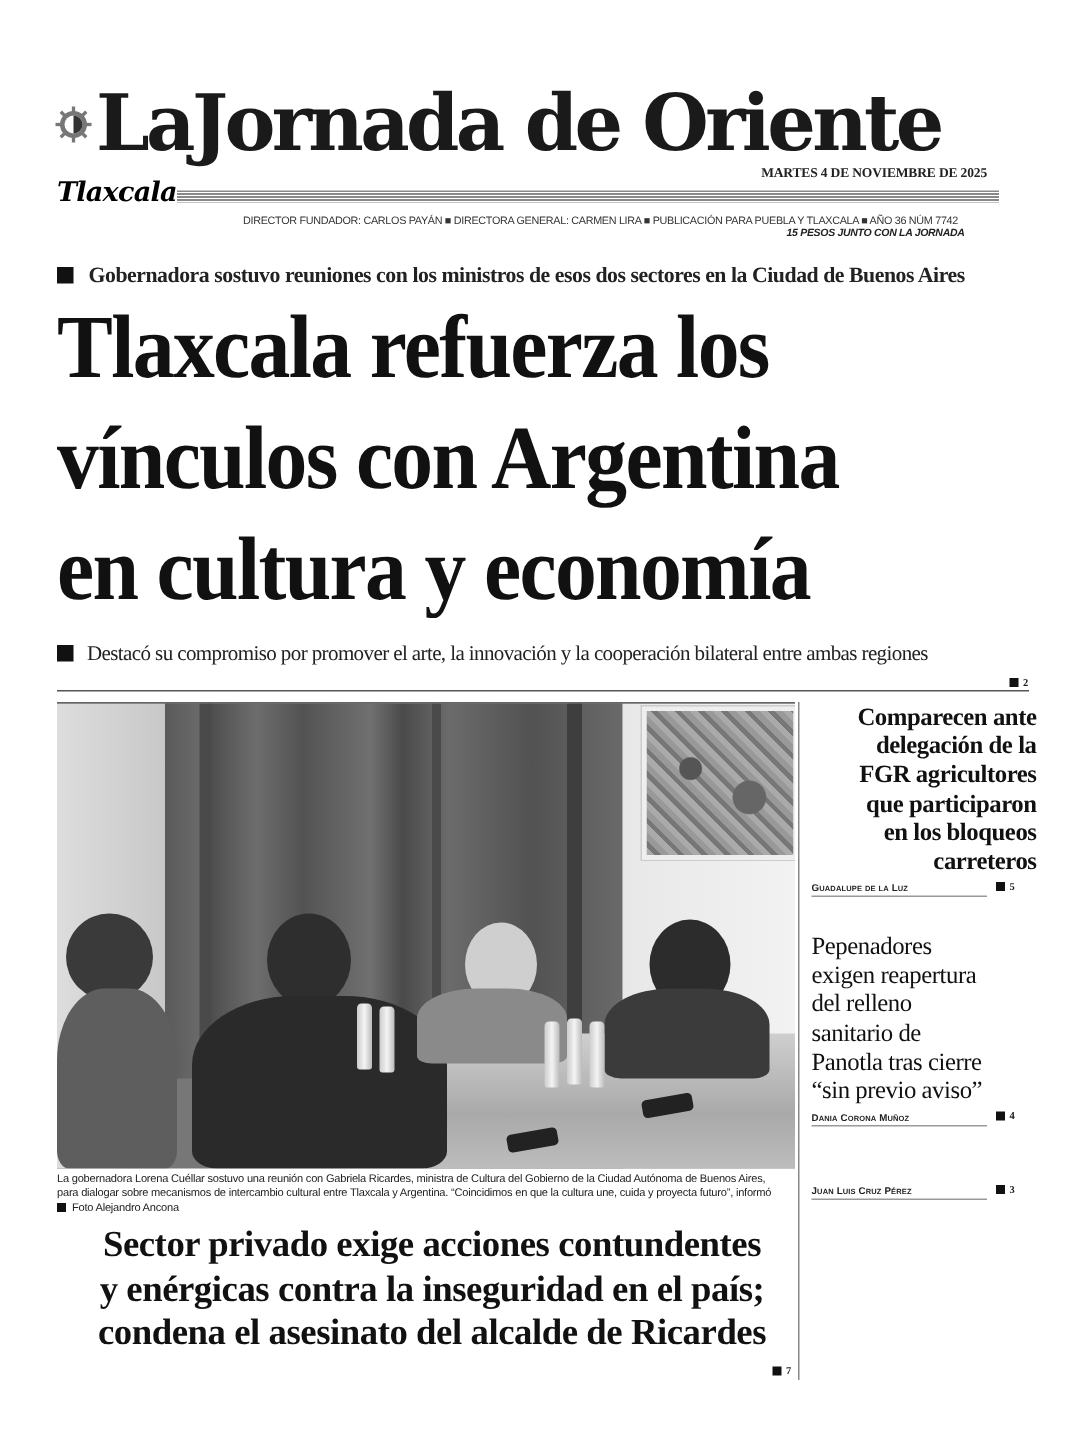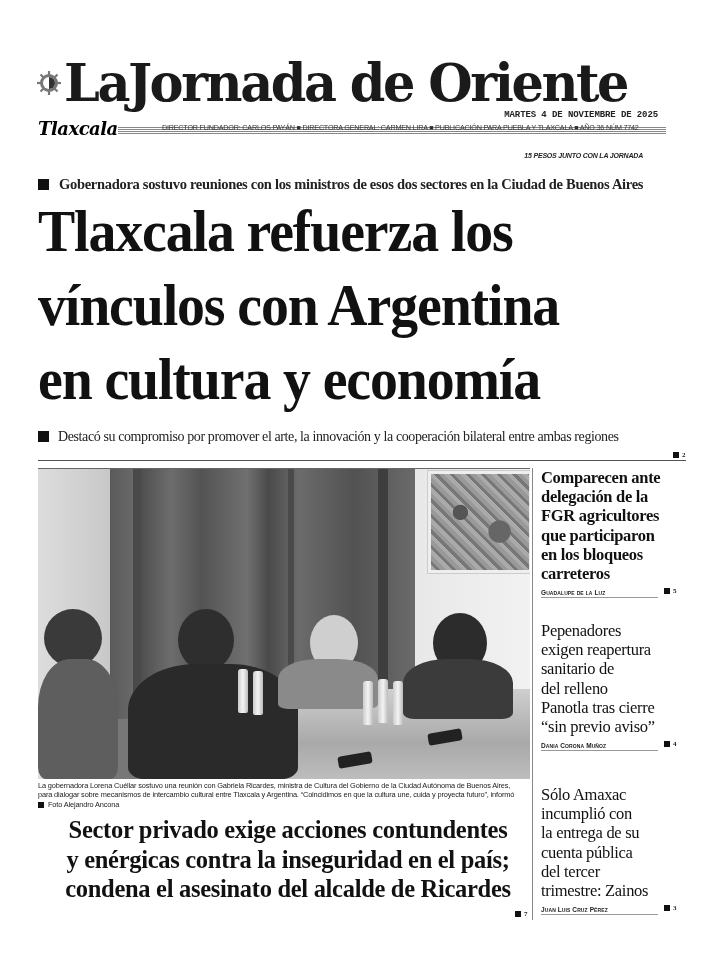--- a/index.html
+++ b/index.html
@@ -3,25 +3,25 @@
 <meta charset="utf-8">
 <style>
   html, body { margin:0; padding:0; background:#fff; }
   body { width:720px; height:954px; position:relative; overflow:hidden; color:#111; font-family:"Liberation Serif", serif; }
   .abs { position:absolute; }
 
   
   .masthead { left:36px; top:50px; width:630px; height:66px; display:flex; align-items:center;text-align:center; }
   .logo-emblem { width:26px; height:26px; margin-right:2px; position:relative; }
   .logo-title { font-family:"DejaVu Serif", serif; font-weight:900; font-size:52px; letter-spacing:-2.5px; line-height:1; color:#1a1a1a; transform:scaleX(0.98); transform-origin:left center; white-space:nowrap; }
-  .date { right:62px; top:110px; font-family:Liberation Mono, monospace; font-weight:bold; font-size:9px; letter-spacing:-0.1px; color:#222; }
+  .date { right:62px; top:110px; font-family:Liberation Serif, serif; font-weight:bold; font-size:9px; letter-spacing:-0.1px; color:#222; }
   .section-name { left:38px; top:118px; font-family:"DejaVu Serif", serif; font-weight:bold; font-size:18px; color:#000000; letter-spacing:-0.5px;font-style:italic; }
   .section-rule { left:118px; top:127px; width:548px; height:8px;
     background:repeating-linear-gradient(to bottom, #888 0 1px, #fff 1px 2px); }
-  .credits { left:162px; top:123px; font-family:"Liberation Sans", sans-serif; font-size:7.2px; color:#333; letter-spacing:-0.2px; white-space:nowrap; }
+  .credits { left:162px; top:142px; font-family:"Liberation Sans", sans-serif; font-size:7.2px; color:#333; letter-spacing:-0.2px; white-space:nowrap; }
   .price { right:77px; top:152px; font-family:"Liberation Sans", sans-serif; font-weight:bold; font-style:italic; font-size:7px; color:#222; letter-spacing:-0.2px; }
 
   .sq { display:inline-block; width:8px; height:8px; background:#111; vertical-align:middle; }
 
   
   .kicker { left:38px; top:176px; font-size:14.5px; font-weight:bold; color:#222; letter-spacing:-0.3px; white-space:nowrap; }
   .kicker .sq { width:11px; height:11px; margin-right:10px; vertical-align:-1px; }
   .headline { left:38px; top:194px; width:660px; font-family:"Liberation Serif", serif; font-weight:bold; font-size:60px; line-height:74px; letter-spacing:-1.2px; color:#111; transform:scaleX(0.93); transform-origin:left top; }
   .subhead { left:38px; top:429px; font-size:14px; color:#222; letter-spacing:-0.4px; white-space:nowrap; }
   .subhead .sq { width:11px; height:11px; margin-right:9px; vertical-align:-1px; }
@@ -50,21 +50,21 @@
   .pageref-7 { left:515px; top:910px; }
 
   
   .sidebar-rule { left:532px; top:468px; width:1px; height:452px; background:#888; }
   .brief { left:541px; width:150px; font-family:"Liberation Serif", serif; color:#111; }
   .brief .title { font-size:16.5px; line-height:19.2px; letter-spacing:-0.3px; }
   .brief .title.bold { font-weight:bold; }
   .brief .byline { display:flex; align-items:center; justify-content:space-between; width:117px; margin-top:6px; font-family:"Liberation Sans", sans-serif; font-weight:bold; font-size:6.5px; font-variant:small-caps; color:#222; border-bottom:1px solid #999; padding-bottom:1px; letter-spacing:0.1px; }
   .brief .byline-row { display:flex; align-items:center; }
   .brief .byline-row .pageref { margin-left:6px; }
-  .brief-1 { top:468px; }
+  .brief-1 { top:468px;text-align:right; }
   .brief-2 { top:621px; }
   .brief-3 { top:785px; }
 </style>
 </head>
 <body>
 
 <div class="abs masthead">
   <span class="logo-emblem">
     <svg width="26" height="26" viewBox="0 0 26 26">
       <g fill="#777">
@@ -165,41 +165,33 @@
       <span>Guadalupe de la Luz</span>
     </div>
     <span class="pageref"><span class="sq"></span><span>5</span></span>
   </div>
 </div>
 
 <div class="abs brief brief-2">
   <div class="title">
     <div>Pepenadores</div>
     <div>exigen reapertura</div>
+    <div>del relleno</div>
     <div>sanitario de</div>
-    <div>del relleno</div>
     <div>Panotla tras cierre</div>
     <div>“sin previo aviso”</div>
   </div>
   <div class="byline-row">
     <div class="byline">
       <span>Dania Corona Muñoz</span>
     </div>
     <span class="pageref"><span class="sq"></span><span>4</span></span>
   </div>
 </div>
 
 <div class="abs brief brief-3">
-  <div class="title">
-    <div>Sólo Amaxac</div>
-    <div>incumplió con</div>
-    <div>la entrega de su</div>
-    <div>cuenta pública</div>
-    <div>del tercer</div>
-    <div>trimestre: Zainos</div>
-  </div>
   <div class="byline-row">
     <div class="byline">
       <span>Juan Luis Cruz Pérez</span>
     </div>
     <span class="pageref"><span class="sq"></span><span>3</span></span>
   </div>
 </div>
 
 </body></html>

